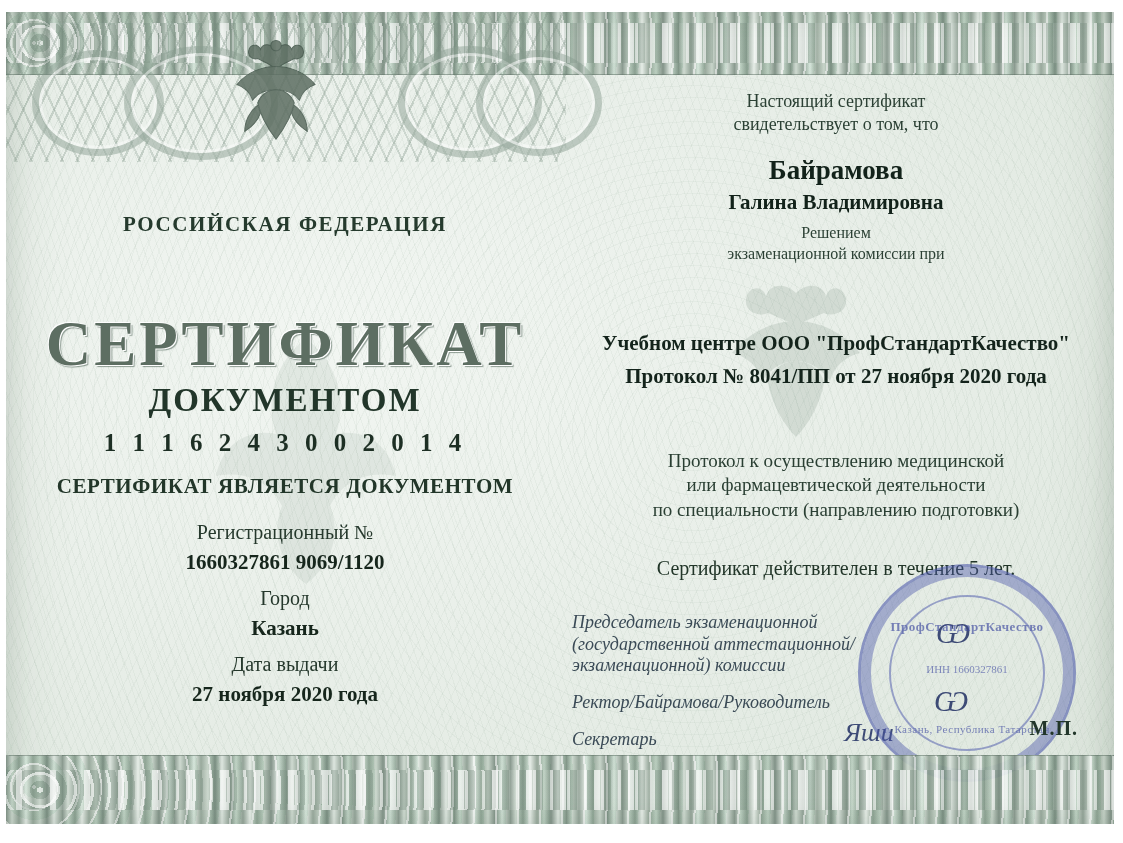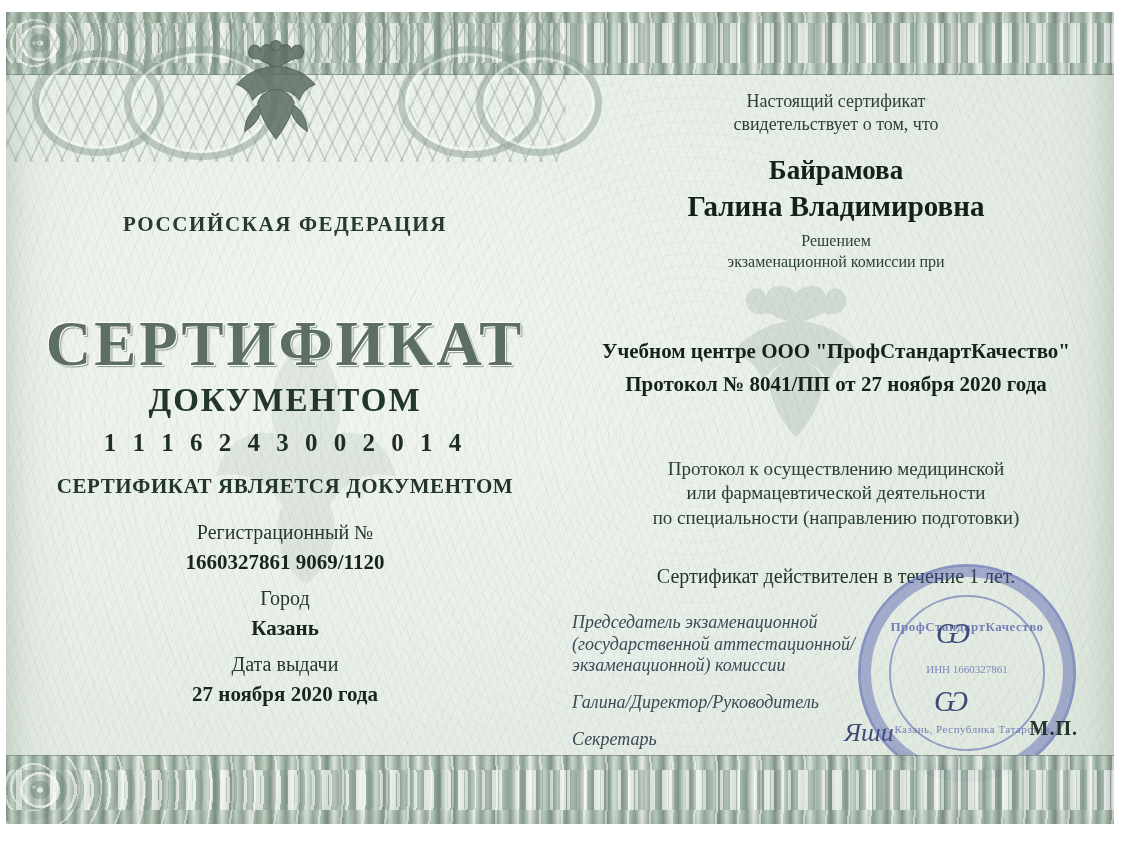--- a/index.html
+++ b/index.html
@@ -207,21 +207,21 @@
   }
   .surname {
     margin-top: 20px;
     font-weight: bold;
     font-size: 27px;
     color: #12221a;
   }
   .firstname {
     margin-top: 4px;
     font-weight: bold;
-    font-size: 29px;
+    font-size: 21px;
     color: #12221a;
   }
   .decision {
     margin-top: 8px;
     font-size: 16px;
     line-height: 1.3;
     color: #2b4034;
   }
   .org {
     margin-top: 66px;
@@ -411,30 +411,30 @@
 
       <div class="org">Учебном центре ООО "ПрофСтандартКачество"</div>
       <div class="protocol">Протокол № 8041/ПП от 27 ноября 2020 года</div>
 
       <div class="allowed">
         <div>Протокол к осуществлению медицинской</div>
         <div>или фармацевтической деятельности</div>
         <div>по специальности (направлению подготовки)</div>
       </div>
 
-      <div class="validity">Сертификат действителен в течение 1 лет.</div>
+      <div class="validity">Сертификат действителен в течение 5 лет.</div>
     </div>
 
     <div class="sign-block">
       <div class="sign-line small">
         <div>Председатель экзаменационной</div>
         <div>(государственной аттестационной/</div>
         <div>экзаменационной) комиссии</div>
       </div>
-      <div class="sign-line">Галина/Директор/Руководитель</div>
+      <div class="sign-line">Ректор/Байрамова/Руководитель</div>
       <div class="sign-line">Секретарь</div>
     </div>
 
     <div class="squiggle sq1">Ѡ</div>
     <div class="squiggle sq2">Ѡ</div>
     <div class="squiggle sq3">Яши</div>
 
     <div class="stamp">
       <div class="stamp-inner"></div>
       <div class="stamp-text-top">ПрофСтандартКачество</div>

